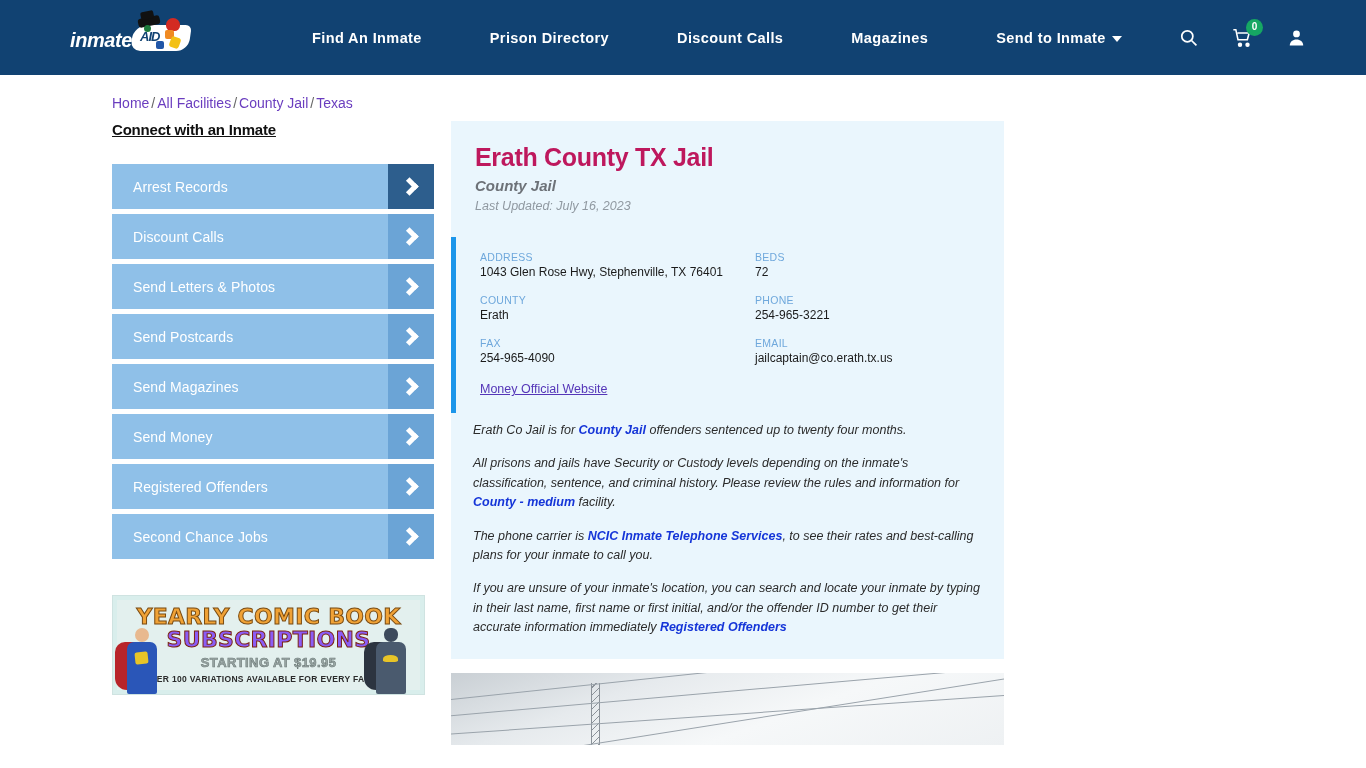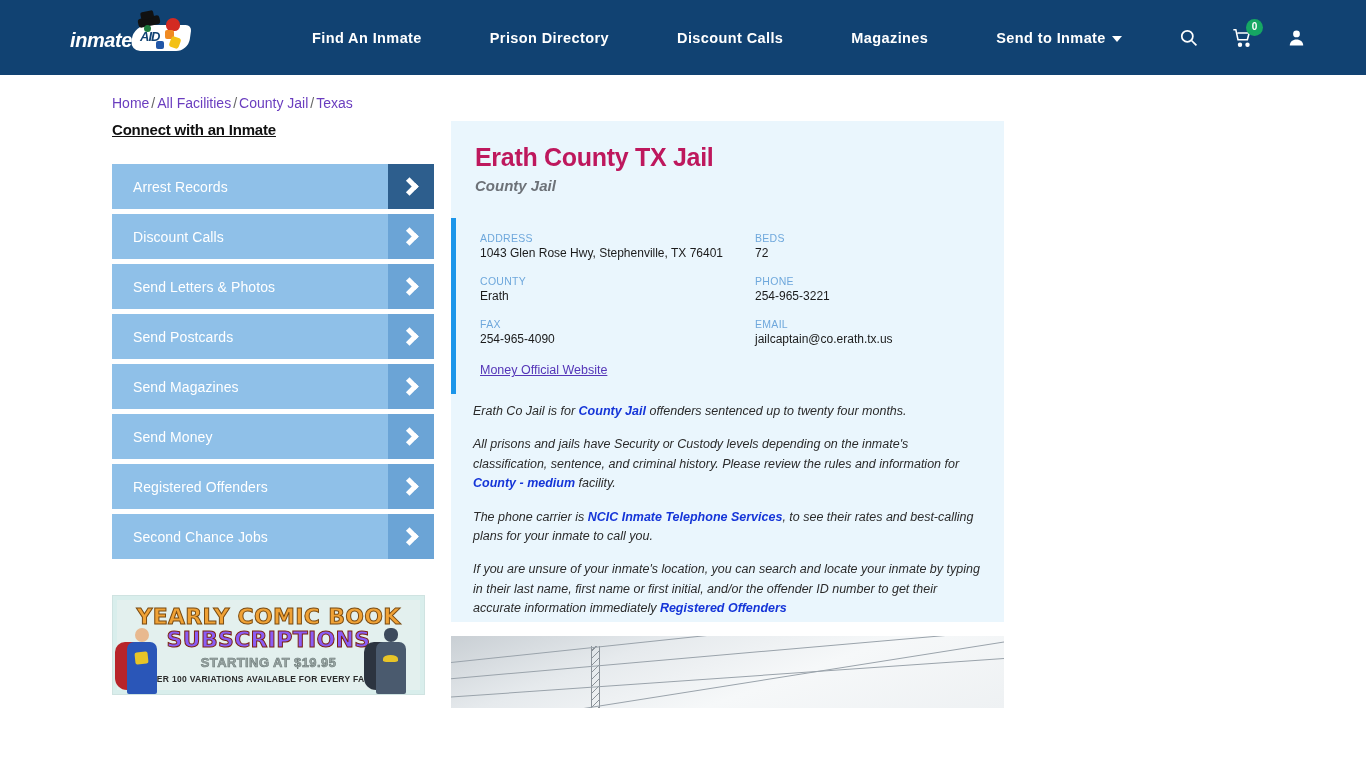--- a/index.html
+++ b/index.html
@@ -318,21 +318,21 @@
   }
   .official-link {
     display: inline-block;
     margin-top: 16px;
     font-size: 12.5px;
     color: #5536b8;
     text-decoration: underline;
     cursor: pointer;
   }
 
-  .desc { padding: 8px 22px 4px 22px; }
+  .desc { padding: 8px 22px 22px 22px; }
   .desc p {
     font-size: 12.5px;
     font-style: italic;
     color: #2b2b2b;
     line-height: 1.55;
     margin-bottom: 14px;
   }
   .desc p:last-child { margin-bottom: 0; }
   .desc a {
     color: #1535d8;
@@ -525,20 +525,21 @@
         </div>
       </div>
     </div>
 
     <div class="main">
       <div class="card">
 
         <div class="card-head">
           <div class="facility-title">Erath County TX Jail</div>
           <div class="facility-type">County Jail</div>
+          <div class="facility-updated">Last Updated: July 16, 2023</div>
         </div>
 
         <div class="details">
           <div class="detail-grid">
             <div>
               <div class="detail-label">ADDRESS</div>
               <div class="detail-value">1043 Glen Rose Hwy, Stephenville, TX 76401</div>
             </div>
             <div>
               <div class="detail-label">BEDS</div>

